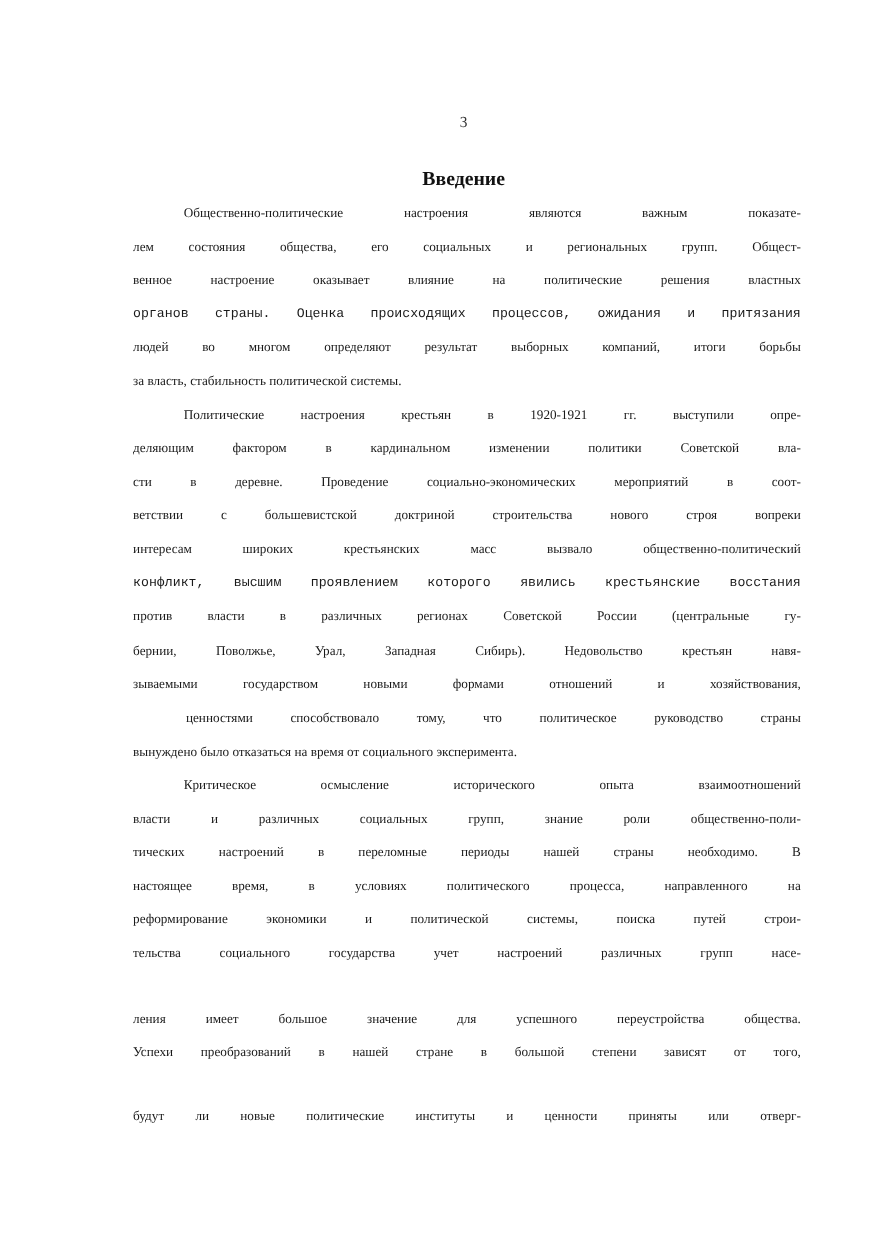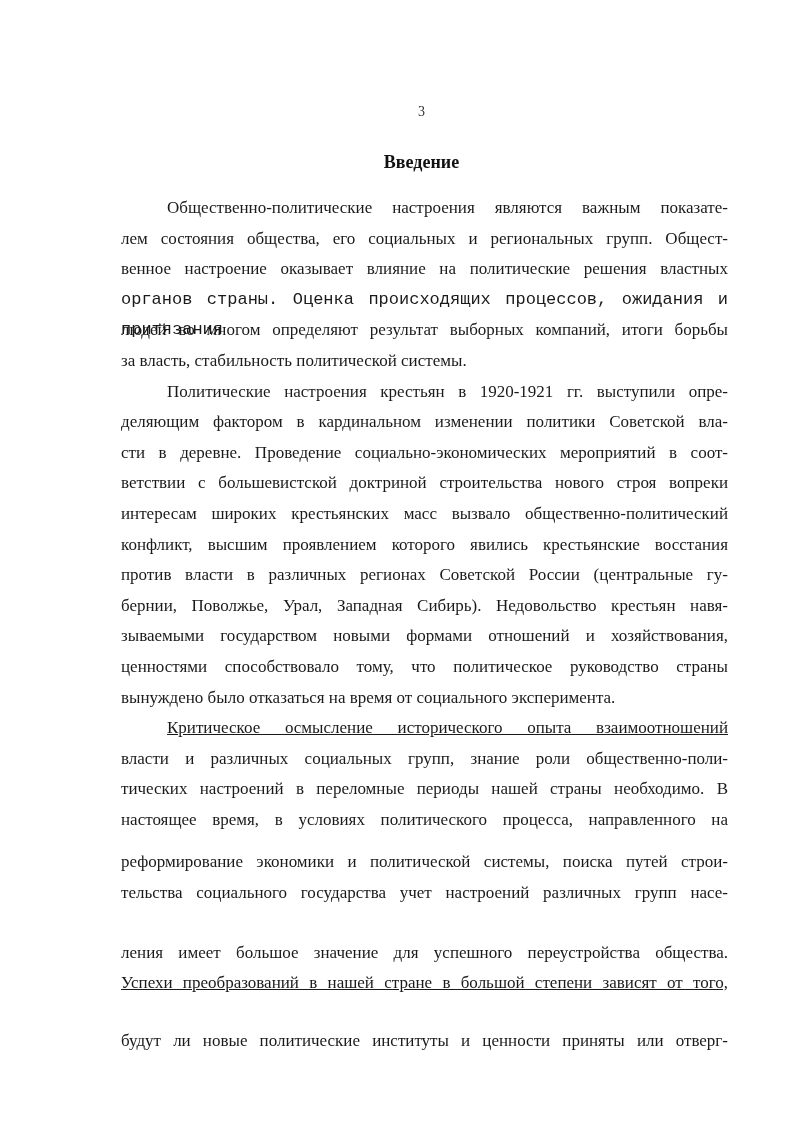--- a/index.html
+++ b/index.html
@@ -36,24 +36,24 @@
     top: 152px;
     left: 0;
     width: 843px;
     text-align: center;
     font-size: 18px;
     font-weight: bold;
     color: #111;
   }
   .body-text {
     position: absolute;
-    top: 193px;
+    top: 178px;
     left: 121px;
     width: 607px;
-    font-size: 17px;
+    font-size: 12px;
     line-height: 30.6px;
   }
   .line {
     display: block;
     height: 30.6px;
     white-space: nowrap;
     text-align: justify;
     text-align-last: justify;
     overflow: visible;
   }
@@ -86,34 +86,34 @@
       <span class="line" style="white-space: normal;">людей во многом  определяют результат выборных компаний, итоги борьбы</span>
       <span class="line last" style="white-space: normal;">за власть, стабильность политической системы.</span>
     </div>
 
     <div class="paragraph">
       <span class="line indent" style="white-space: normal;">Политические настроения крестьян в 1920-1921 гг. выступили опре-</span>
       <span class="line" style="white-space: normal;">деляющим фактором в  кардинальном  изменении  политики Советской вла-</span>
       <span class="line" style="white-space: normal;">сти в деревне. Проведение социально-экономических мероприятий в соот-</span>
       <span class="line" style="white-space: normal;">ветствии с большевистской доктриной строительства нового строя  вопреки</span>
       <span class="line" style="white-space: normal;">интересам широких крестьянских масс вызвало общественно-политический</span>
-      <span class="line" style="white-space: normal;">конфликт, высшим проявлением которого явились крестьянские восстания</span>
+      <span class="line" style="white-space: normal; font-family: Liberation Mono, monospace;">конфликт, высшим проявлением которого явились крестьянские восстания</span>
       <span class="line" style="white-space: normal;">против власти в различных регионах Советской России (центральные гу-</span>
       <span class="line" style="white-space: normal;">бернии, Поволжье, Урал, Западная Сибирь). Недовольство крестьян навя-</span>
       <span class="line" style="white-space: normal;">зываемыми государством новыми формами отношений и хозяйствования,</span>
-      <span class="line" style="white-space: normal;">ценностями способствовало тому, что политическое руководство страны</span>
+      <span class="line" style="white-space: normal; margin-left: 48px;">ценностями способствовало тому, что политическое руководство страны</span>
       <span class="line last" style="white-space: normal;">вынуждено было отказаться на время от социального эксперимента.</span>
     </div>
 
     <div class="paragraph">
-      <span class="line indent" style="white-space: normal; text-decoration: underline;">Критическое осмысление исторического опыта взаимоотношений</span>
+      <span class="line indent" style="white-space: normal;">Критическое осмысление исторического опыта взаимоотношений</span>
       <span class="line" style="white-space: normal;">власти и различных социальных групп, знание роли общественно-поли-</span>
       <span class="line" style="white-space: normal;">тических настроений в переломные периоды нашей страны необходимо. В</span>
       <span class="line" style="white-space: normal;">настоящее время, в условиях политического процесса, направленного на</span>
-      <span class="line" style="white-space: normal; margin-top: 12px;">реформирование экономики и политической системы, поиска путей строи-</span>
+      <span class="line" style="white-space: normal;">реформирование экономики и политической системы, поиска путей строи-</span>
       <span class="line" style="white-space: normal;">тельства социального государства учет настроений различных групп насе-</span>
       <span class="line" style="white-space: normal; margin-top: 29px;">ления имеет большое значение для успешного переустройства общества.</span>
-      <span class="line" style="white-space: normal; text-decoration: underline;">Успехи преобразований в нашей стране в большой степени зависят от того,</span>
+      <span class="line" style="white-space: normal;">Успехи преобразований в нашей стране в большой степени зависят от того,</span>
       <span class="line" style="white-space: normal; margin-top: 27px;">будут ли новые политические институты и  ценности приняты или отверг-</span>
     </div>
 
   </div>
 </div>
 
 </body></html>

